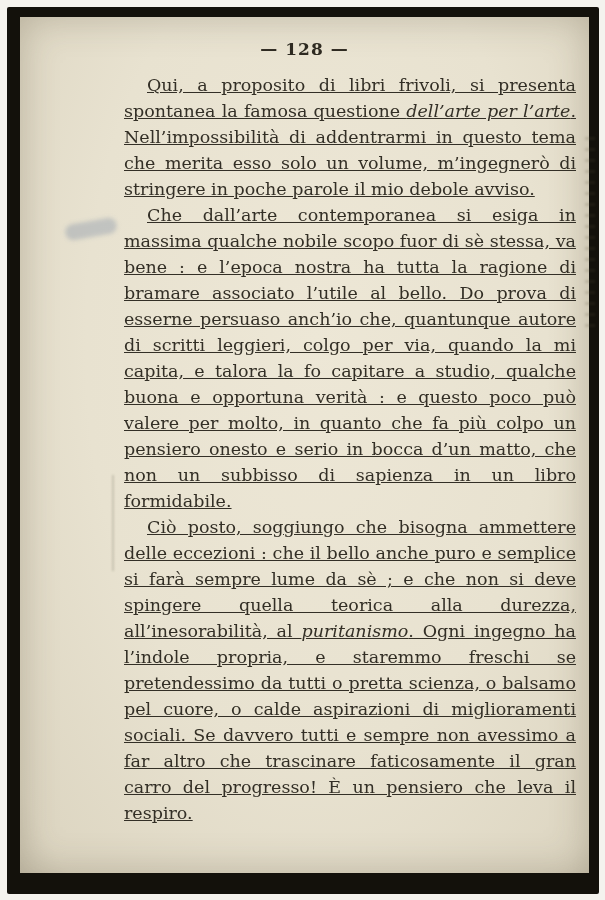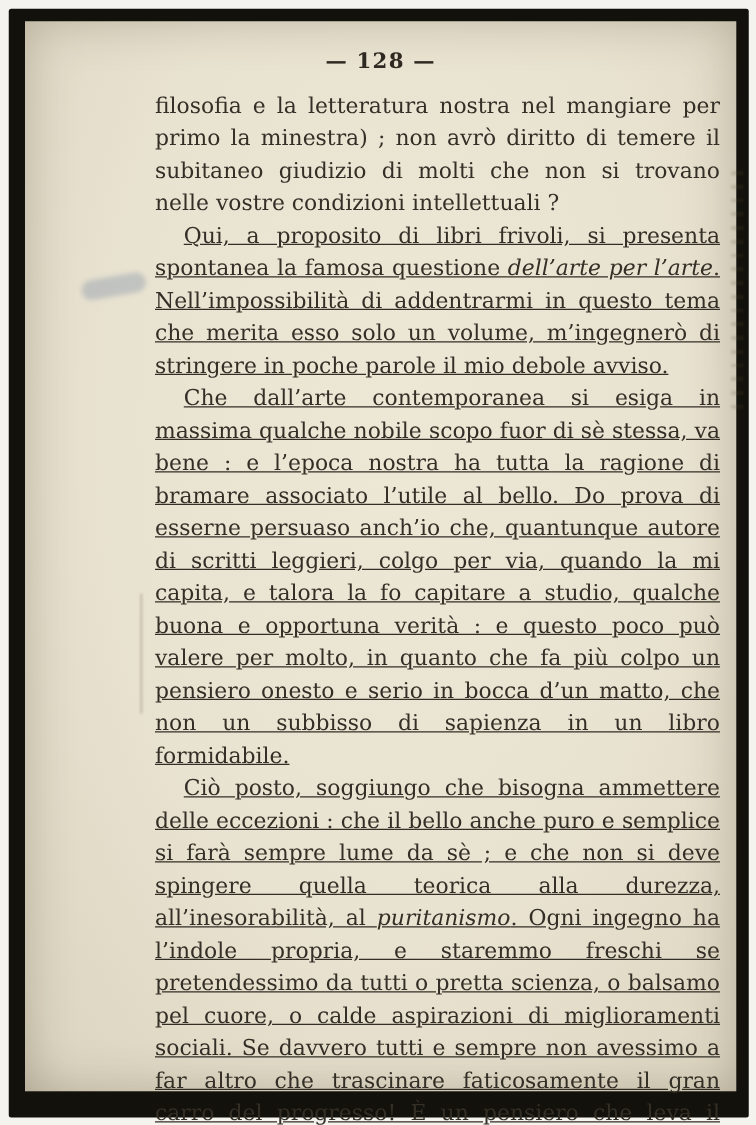--- a/index.html
+++ b/index.html
@@ -93,21 +93,20 @@
   }
 </style>
 </head>
 <body>
 
 <div class="scan">
   <div class="frame">
     <div class="paper">
       <div class="page-number">— 128 —</div>
       <div class="text-block">
-          <p><span>filosofia e la letteratura nostra nel mangiare per primo la minestra)&nbsp;; non avrò diritto di temere il subitaneo giudizio di molti che non si trovano nelle vostre condizioni intellettuali&nbsp;?</span></p>
           <p class="indent"><span>Qui, a proposito di libri frivoli, si presenta spontanea la famosa questione </span><em>dell’arte per l’arte</em><span>. Nell’impossibilità di addentrarmi in questo tema che merita esso solo un volume, m’ingegnerò di stringere in poche parole il mio debole avviso.</span></p>
           <p class="indent"><span>Che dall’arte contemporanea si esiga in massima qualche nobile scopo fuor di sè stessa, va bene&nbsp;: e l’epoca nostra ha tutta la ragione di bramare associato l’utile al bello. Do prova di esserne persuaso anch’io che, quantunque autore di scritti leggieri, colgo per via, quando la mi capita, e talora la fo capitare a studio, qualche buona e opportuna verità&nbsp;: e questo poco può valere per molto, in quanto che fa più colpo un pensiero onesto e serio in bocca d’un matto, che non un subbisso di sapienza in un libro formidabile.</span></p>
           <p class="indent"><span>Ciò posto, soggiungo che bisogna ammettere delle eccezioni&nbsp;: che il bello anche puro e semplice si farà sempre lume da sè&nbsp;; e che non si deve spingere quella teorica alla durezza, all’inesorabilità, al </span><em>puritanismo</em><span>. Ogni ingegno ha l’indole propria, e staremmo freschi se pretendessimo da tutti o pretta scienza, o balsamo pel cuore, o calde aspirazioni di miglioramenti sociali. Se davvero tutti e sempre non avessimo a far altro che trascinare faticosamente il gran carro del progresso! È un pensiero che leva il respiro.</span></p>
         </div>
     </div>
     <div class="mark-blue"></div>
     <div class="mark-line"></div>
     <div class="mark-showthrough"></div>
   </div>
 </div>

